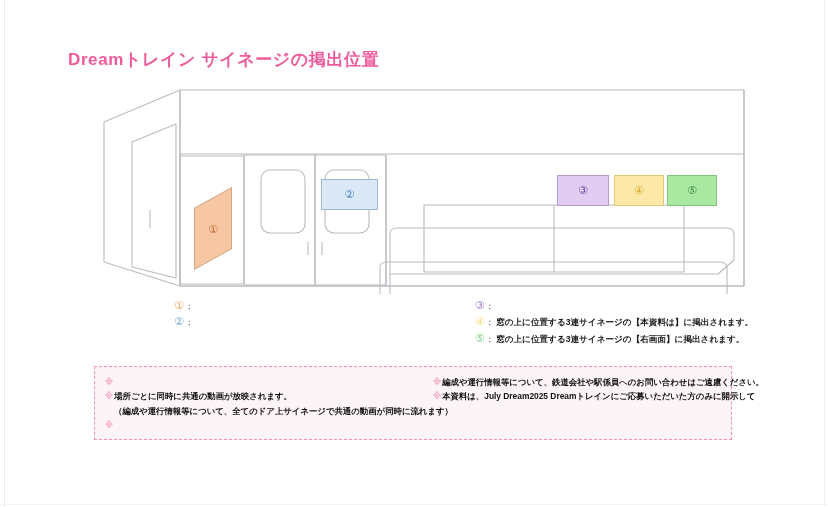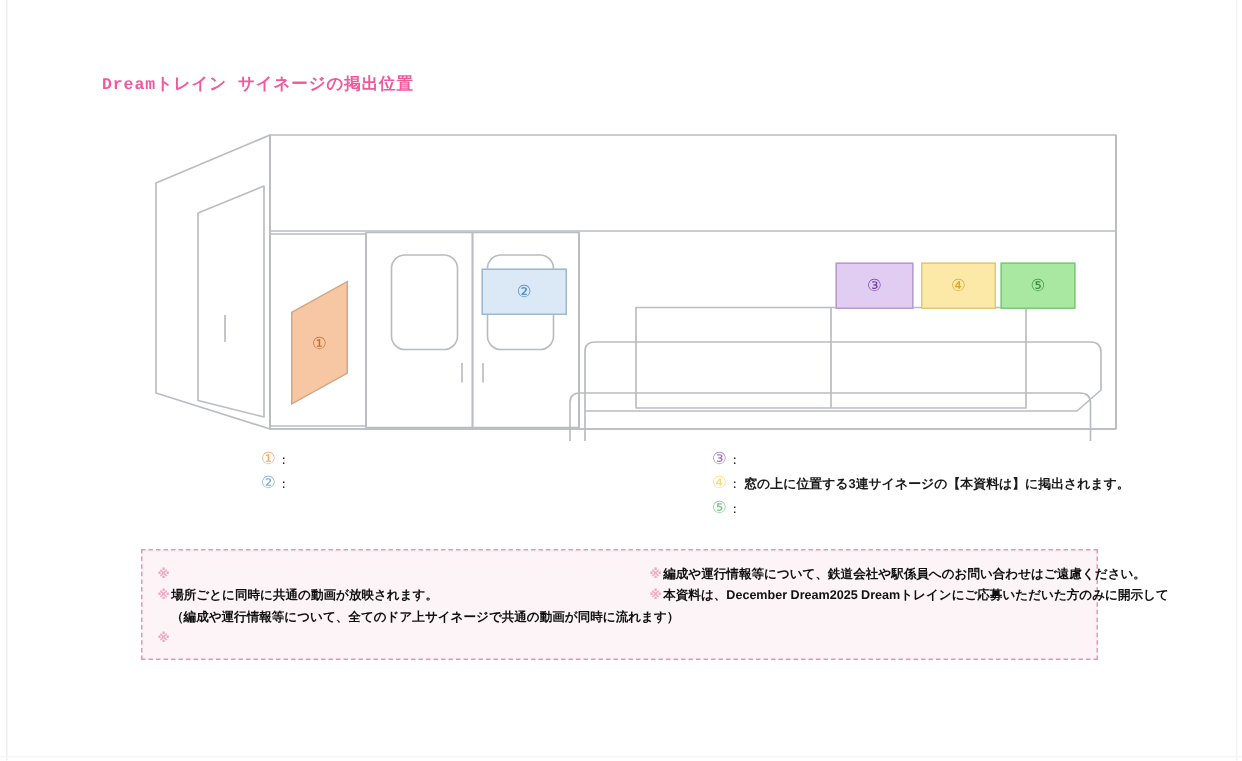--- a/index.html
+++ b/index.html
@@ -33,26 +33,25 @@
     left: 0; right: 0; bottom: 2px;
     height: 1px;
     background: #f5f6f7;
   }
 
   
   #page-title {
     position: absolute;
     left: 68px;
     top: 48px;
-    font-size: 11px;
+    font-size: 17px;
     font-weight: bold;
     color: #f05a9b;
     letter-spacing: 0.6px;
     white-space: nowrap;
-    font-family: Liberation Mono, monospace;
   }
 
   
   #train-diagram {
     position: absolute;
     left: 84px;
     top: 82px;
     width: 680px;
     height: 212px;
   }
@@ -269,20 +268,21 @@
 
     <div class="legend-item">
       <span class="legend-marker m4">④</span>
       <span class="legend-colon">：</span>
       <span class="legend-text">窓の上に位置する3連サイネージの【本資料は】に掲出されます。</span>
     </div>
 
     <div class="legend-item">
       <span class="legend-marker m5">⑤</span>
       <span class="legend-colon">：</span>
+      <span class="legend-text">窓の上に位置する3連サイネージの【右画面】に掲出されます。</span>
     </div>
 
   </div>
 </div>
 
 <div id="notes-box">
 
   <div id="notes-col-left">
     <div class="note-line">
       <span class="note-mark">※</span>
@@ -299,17 +299,17 @@
     </div>
   </div>
 
   <div id="notes-col-right">
     <div class="note-line">
       <span class="note-mark">※</span>
       <span>編成や運行情報等について、鉄道会社や駅係員へのお問い合わせはご遠慮ください。</span>
     </div>
     <div class="note-line">
       <span class="note-mark">※</span>
-      <span>本資料は、December Dream2025 Dreamトレインにご応募いただいた方のみに開示して</span>
+      <span>本資料は、July Dream2025 Dreamトレインにご応募いただいた方のみに開示して</span>
     </div>
   </div>
 
 </div>
 
 </body></html>

